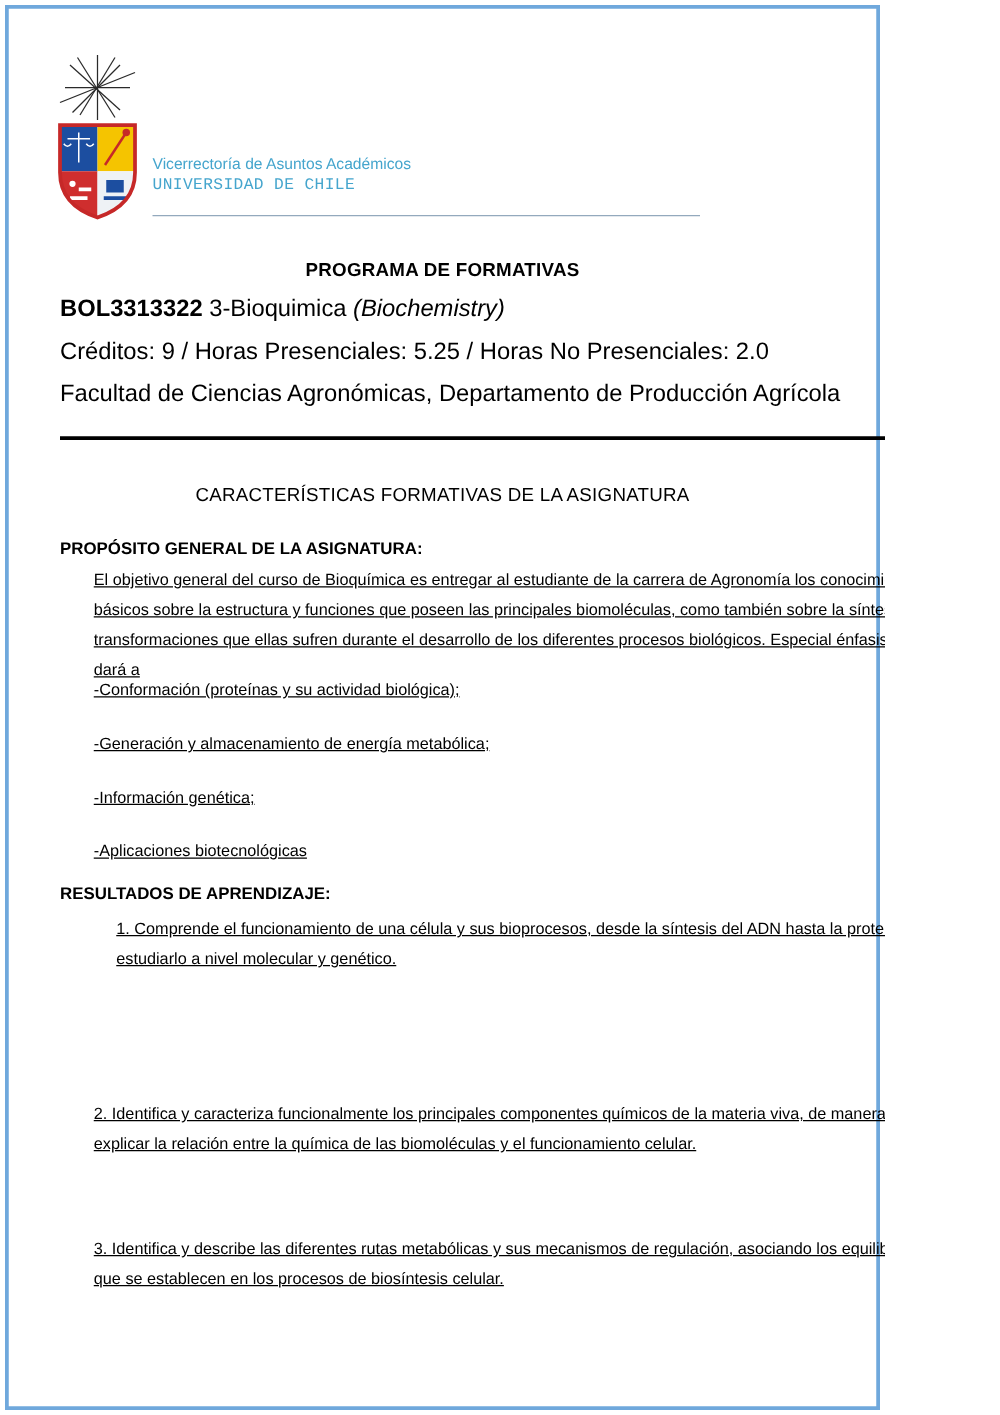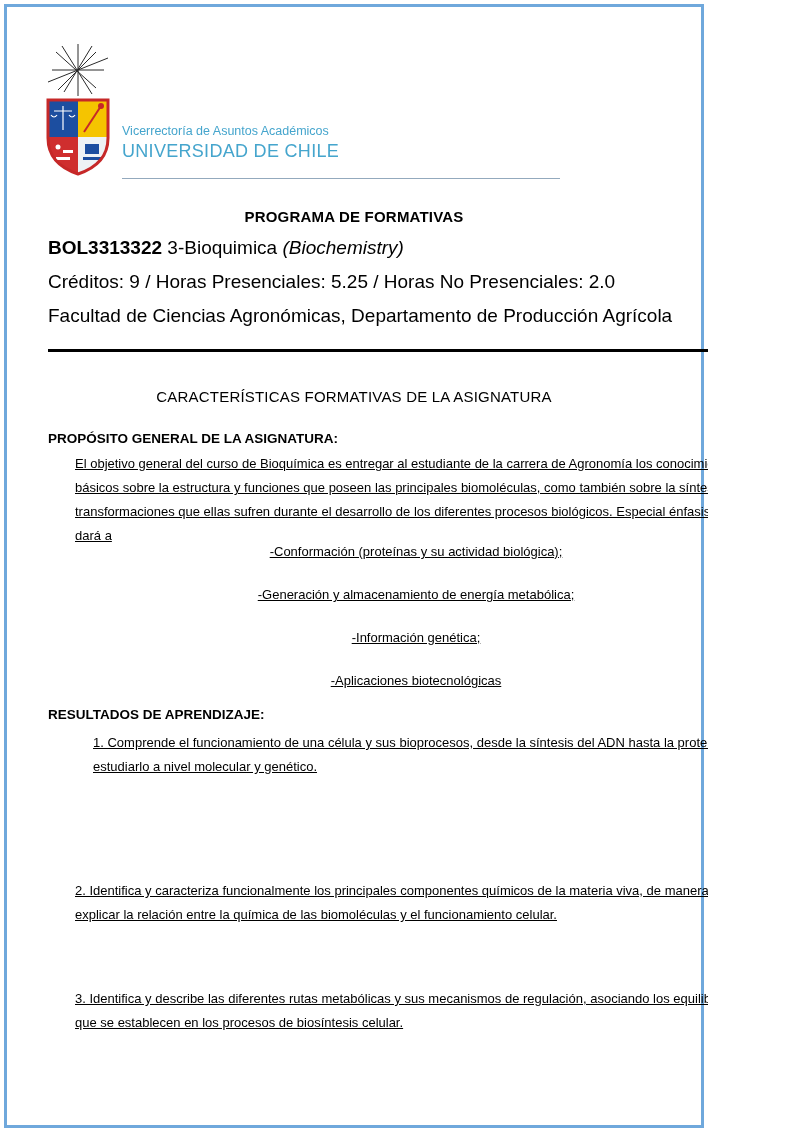--- a/index.html
+++ b/index.html
@@ -30,21 +30,21 @@
     position: absolute;
     left: 122px;
     top: 124px;
     width: 438px;
     padding-bottom: 16px;
     border-bottom: 1px solid #93a9bd;
     color: #45a5cd;
     line-height: 1.25;
   }
   .org-line1 { font-size: 12.5px; }
-  .org-line2 { font-size: 18px; letter-spacing: 0.3px; }
+  .org-line2 { font-size: 13px; letter-spacing: 0.3px; font-family: Liberation Mono, monospace; }
   .doc-title {
     position: absolute;
     top: 208px;
     left: 0;
     width: 100%;
     text-align: center;
     font-size: 15px;
     font-weight: bold;
     letter-spacing: 0.2px;
   }
@@ -83,21 +83,21 @@
   .para {
     position: absolute;
     left: 75px;
     width: 682px;
     font-size: 13px;
     line-height: 24px;
     text-decoration: underline;
   }
   .purpose-text { top: 452px; }
   .emphasis { top: 540px; }
-  .emphasis p { margin-bottom: 19px; line-height: 24px; text-align: center; }
+  .emphasis p { margin-bottom: 19px; line-height: 24px; }
   .outcome-1 { top: 731px; margin-left: 18px; }
   .outcome-2 { top: 879px; }
   .outcome-3 { top: 987px; }
 </style>
 </head>
 <body>
 
 <div class="page">
   <div class="frame"></div>
 

